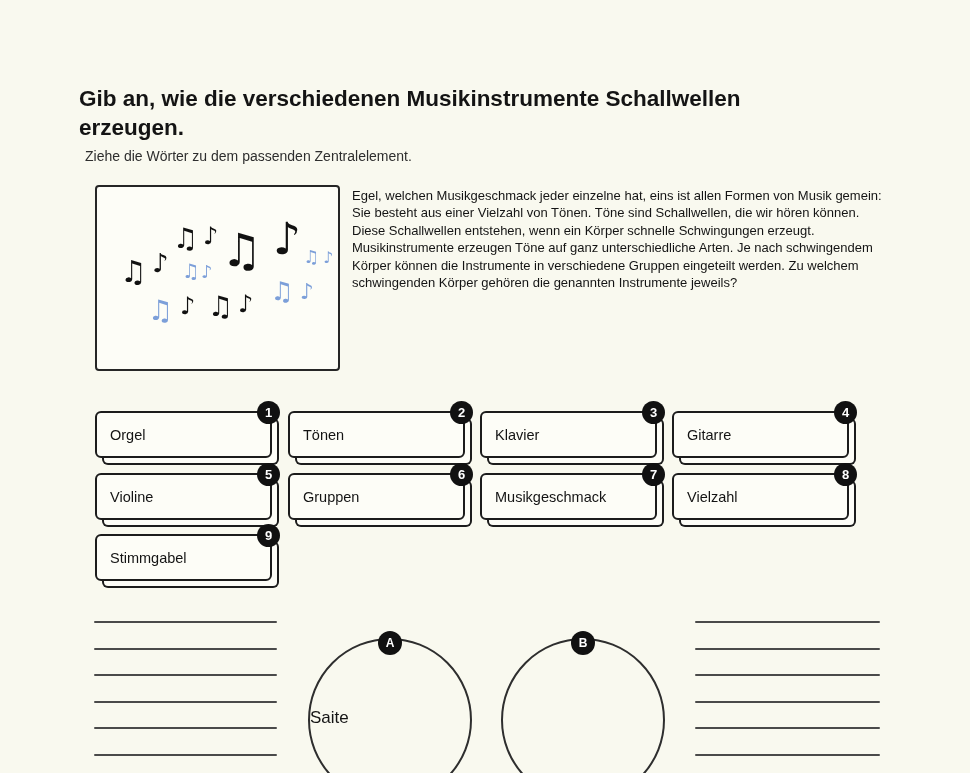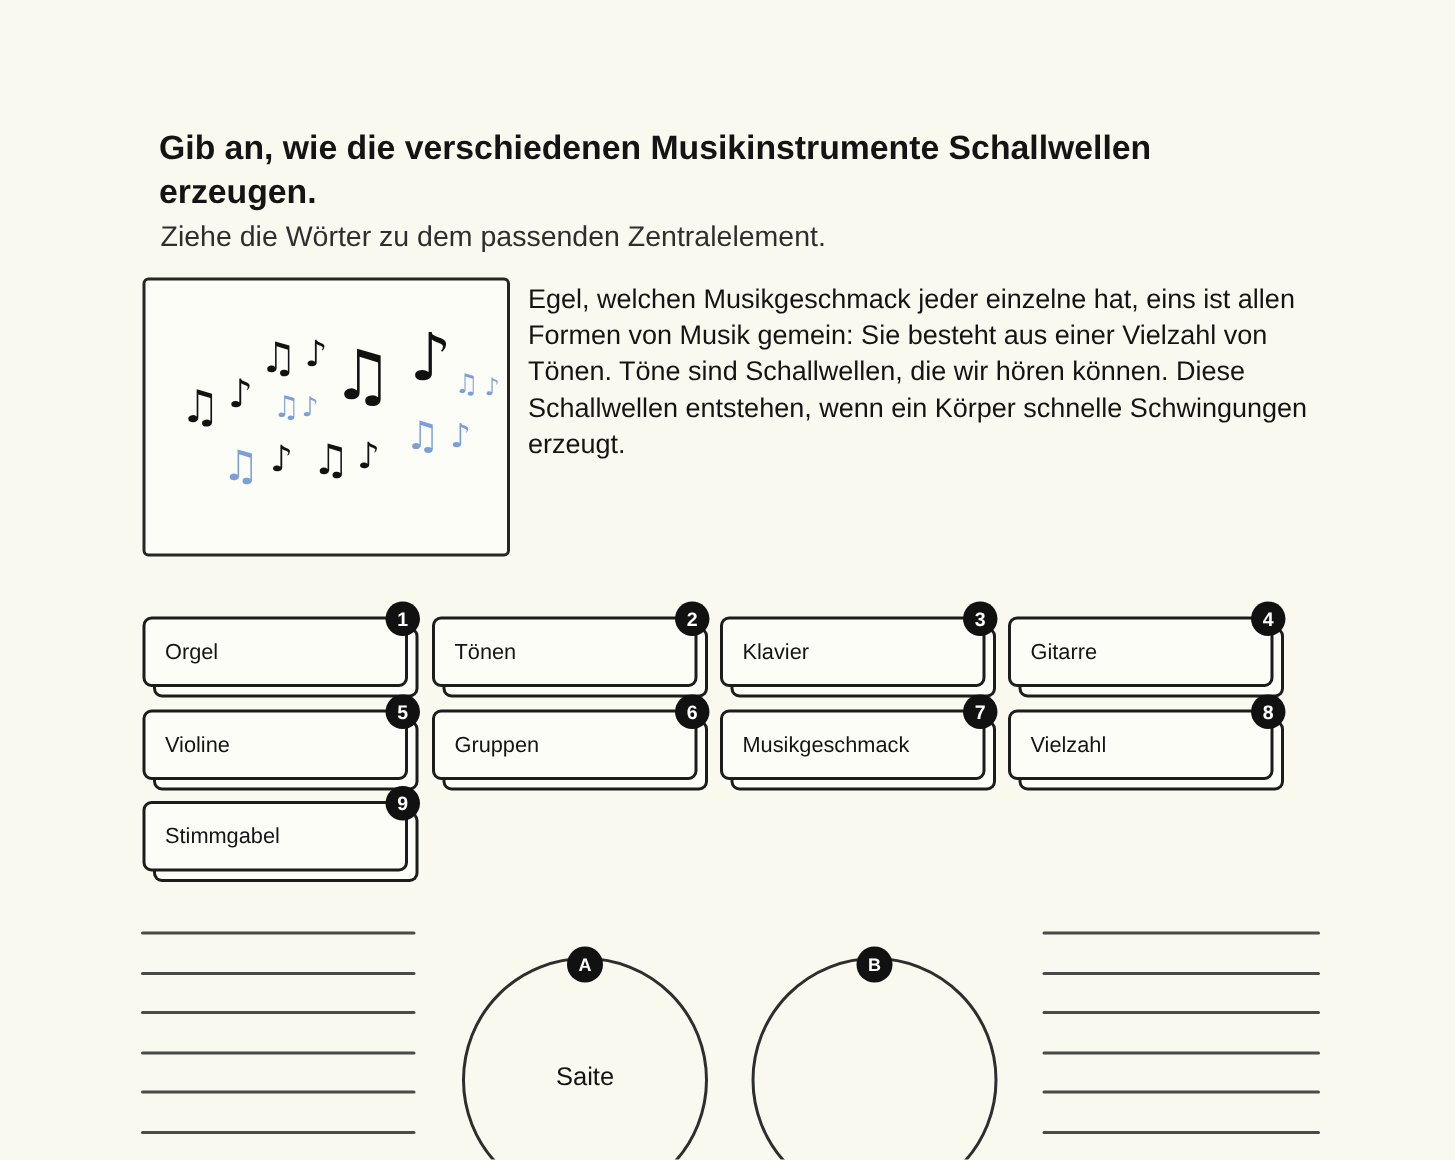--- a/index.html
+++ b/index.html
@@ -1,42 +1,42 @@
 <!DOCTYPE html>
 <html><head>
 <meta charset="utf-8">
 <style>
   * { margin:0; padding:0; box-sizing:border-box; }
   html,body { width:970px; height:773px; }
   body { font-family:"Liberation Sans", sans-serif; background:#f9f9ef; }
   .page { position:relative; width:970px; height:773px; overflow:hidden; background:#f9f9ef; }
 
-  .title { position:absolute; left:106px; top:84px; width:724px;
+  .title { position:absolute; left:79px; top:84px; width:724px;
            font-size:22.5px; font-weight:700; line-height:1.3; color:#141414; }
-  .subtitle { position:absolute; left:107px; top:148px; font-size:19px; color:#2e2e2e; }
+  .subtitle { position:absolute; left:85px; top:148px; font-size:14px; color:#2e2e2e; }
 
   .notes-box { position:absolute; left:95px; top:185px; width:245px; height:186px;
                background:#fdfdf7; border:2px solid #262626; border-radius:4px; }
   .note { position:absolute; line-height:1; font-family:"DejaVu Sans", sans-serif; }
 
   .intro-text { position:absolute; left:352px; top:187px; width:530px;
-                font-size:18px; line-height:1.345; color:#141414; }
+                font-size:13px; line-height:1.345; color:#141414; }
 
   .card { position:absolute; width:177px; height:47px; background:#fdfdf7;
           border:2px solid #1c1c1c; border-radius:6px;
           box-shadow:7px 7px 0 -2px #fdfdf7, 7px 7px 0 0 #1c1c1c;
           display:flex; align-items:center; padding-left:13px;
           font-size:14.5px; color:#141414; cursor:grab; }
   .badge { position:absolute; top:-12px; right:-10px; width:23px; height:23px;
            border-radius:50%; background:#111; color:#fff; font-size:13px; font-weight:700;
            display:flex; align-items:center; justify-content:center; }
 
   .drop-circle { position:absolute; width:164px; height:164px; border:2px solid #2e2e2e;
                  border-radius:50%; }
-  .drop-label { position:absolute; left:0; right:0; top:68px; text-align:center;
+  .drop-label { position:absolute; left:0; right:0; top:68px; text-align:left;
                 font-size:17px; color:#141414; }
   .zone-badge { position:absolute; left:50%; top:-9px; transform:translateX(-50%);
                 width:24px; height:24px; border-radius:50%; background:#111; color:#fff;
                 font-size:12px; font-weight:700; display:flex; align-items:center; justify-content:center; }
 
   .lines { position:absolute; }
   .answer-line { position:absolute; height:2px; background:#4a4a4a; width:100%; border-radius:1px; }
   .answer-line:nth-child(1){top:0;} .answer-line:nth-child(2){top:27px;}
   .answer-line:nth-child(3){top:53px;} .answer-line:nth-child(4){top:80px;}
   .answer-line:nth-child(5){top:106px;} .answer-line:nth-child(6){top:133px;}
@@ -68,20 +68,21 @@
       <span class="note" style="left: 173px; top: 91px; font-size: 26px; color: rgb(124, 159, 217);">♫</span>
       <span class="note" style="left: 203px; top: 94px; font-size: 22px; color: rgb(124, 159, 217);">♪</span>
       <span class="note" style="left: 51px; top: 110px; font-size: 28px; color: rgb(124, 159, 217);">♫</span>
       <span class="note" style="left: 83px; top: 107px; font-size: 24px; color: rgb(17, 17, 17);">♪</span>
       <span class="note" style="left: 111px; top: 106px; font-size: 28px; color: rgb(17, 17, 17);">♫</span>
       <span class="note" style="left: 141px; top: 105px; font-size: 24px; color: rgb(17, 17, 17);">♪</span>
     </div>
 
   <div class="intro-text">
     <p>Egel, welchen Musikgeschmack jeder einzelne hat, eins ist allen Formen von Musik gemein: Sie besteht aus einer Vielzahl von Tönen. Töne sind Schallwellen, die wir hören können. Diese Schallwellen entstehen, wenn ein Körper schnelle Schwingungen erzeugt.</p>
+    <p>Musikinstrumente erzeugen Töne auf ganz unterschiedliche Arten. Je nach schwingendem Körper können die Instrumente in verschiedene Gruppen eingeteilt werden. Zu welchem schwingenden Körper gehören die genannten Instrumente jeweils?</p>
   </div>
 
   <div class="card c0">
     <span>Orgel</span>
     <span class="badge">1</span>
   </div>
   <div class="card c1">
     <span>Tönen</span>
     <span class="badge">2</span>
   </div>

